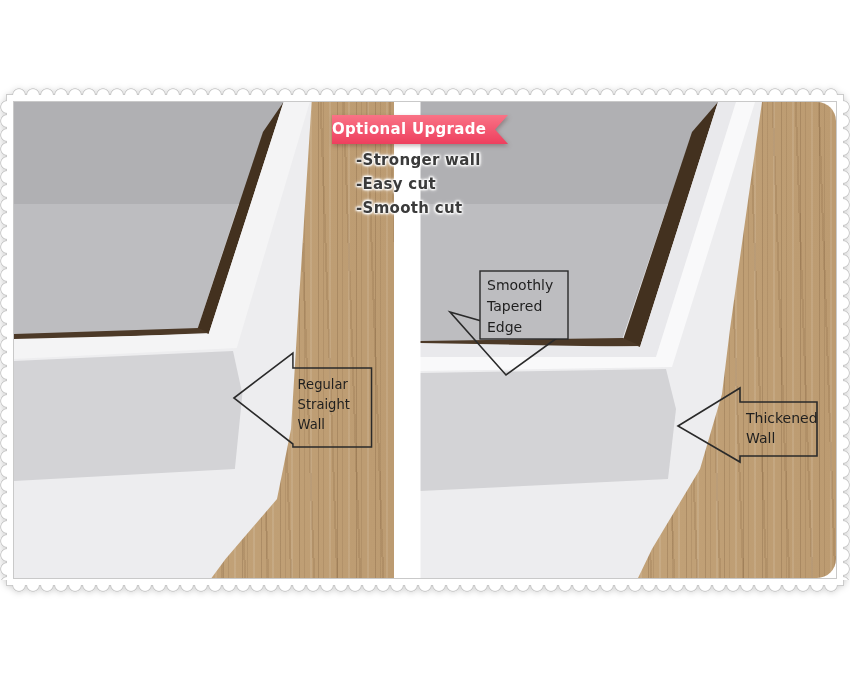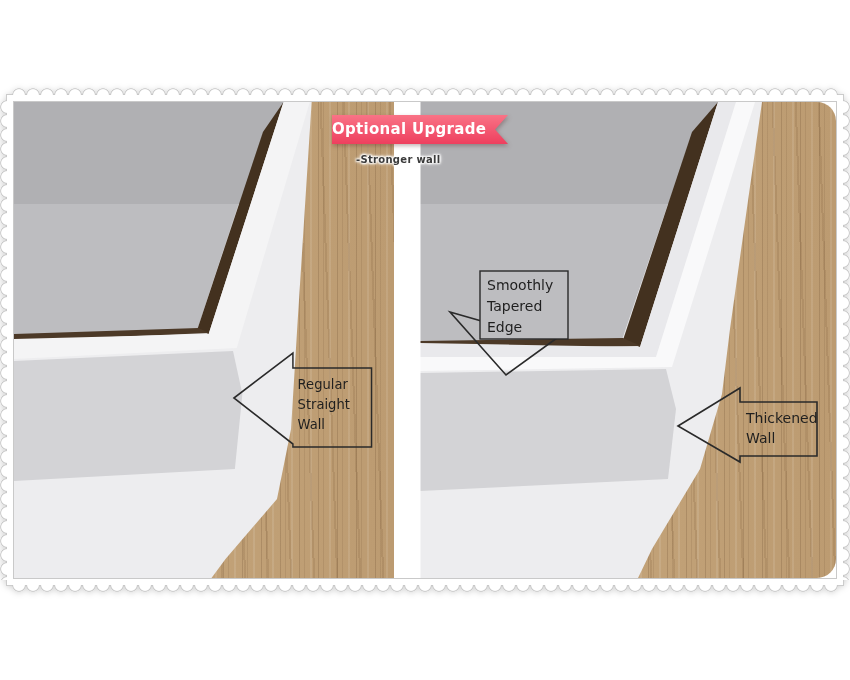--- a/index.html
+++ b/index.html
@@ -36,21 +36,21 @@
   .panel.right{left:406px;width:416px;background-color:#bfa073;border-radius:19px;}
   .divider{position:absolute;left:405px;top:0;width:2px;height:476px;background:rgba(255,255,255,.5);}
   .render{position:absolute;left:0;top:0;width:100%;height:100%;display:block;}
   
   .banner-wrap{position:absolute;left:318px;top:13px;filter:drop-shadow(1px 2px 2px rgba(80,40,40,.35));}
   .banner{width:176px;height:29px;background:linear-gradient(180deg,#f97386,#ee3f5e);
     clip-path:polygon(0 0,100% 0,calc(100% - 13px) 50%,100% 100%,0 100%);
     color:#ffffff;font-weight:bold;font-size:15px;line-height:29px;
     padding-right:8px;box-sizing:border-box;letter-spacing:.3px;}
   
-  .features{position:absolute;left:342px;top:46px;color:#3b3b3b;font-size:10px;font-weight:bold;
+  .features{position:absolute;left:342px;top:46px;color:#3b3b3b;font-size:15px;font-weight:bold;
     line-height:24px;letter-spacing:.3px;
     text-shadow:-1px -1px 2px #fff,1px -1px 2px #fff,-1px 1px 2px #fff,1px 1px 2px #fff,0 0 5px #fff;}
   
   text{font-family:"DejaVu Sans",sans-serif;font-size:14px;fill:#1f1f1f;}
 </style>
 </head>
 <body>
 
 <div class="page">
   <div class="stamp">
@@ -98,17 +98,19 @@
         </svg>
       </div>
 
       <div class="divider"></div>
 
       <div class="banner-wrap">
         <div class="banner">Optional Upgrade</div>
       </div>
       <div class="features">
         <div>-Stronger wall</div>
+        <div>-Easy cut</div>
+        <div>-Smooth cut</div>
       </div>
 
     </div>
   </div>
 </div>
 
 </body></html>

